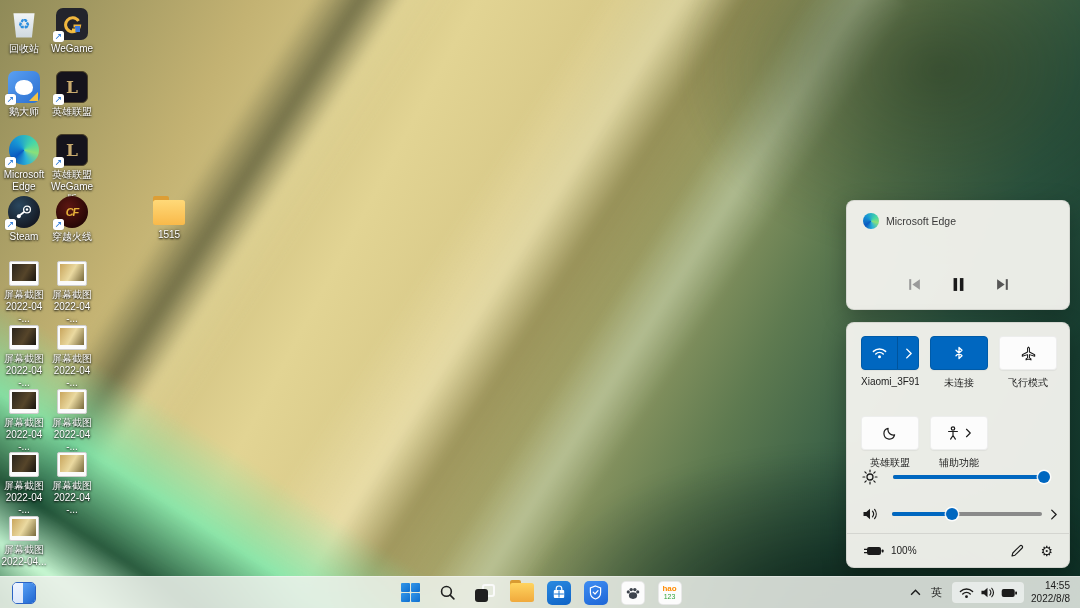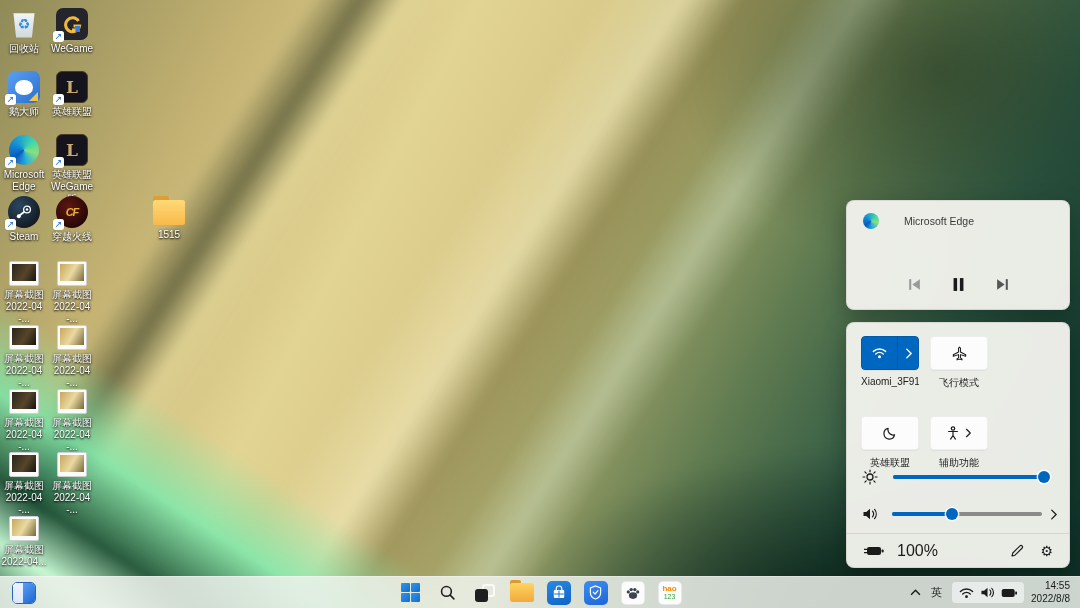--- a/index.html
+++ b/index.html
@@ -52,21 +52,21 @@
   .shot.dark i { background:linear-gradient(120deg,#2b251c,#56452a 55%,#181410); }
   .shot.gold i { background:linear-gradient(120deg,#c9a65d,#ead9a0 50%,#77683b); }
   .folder-art { width:34px; height:25px; position:relative; margin:4px auto 0; }
   .folder-art i { position:absolute; left:0; top:-4px; width:16px; height:8px; background:#dd9e35; border-radius:2px 2px 0 0; }
   .folder-art u { position:absolute; inset:0; background:linear-gradient(180deg,#ffd978,#f9b94a); border-radius:2.5px; }
 
   
   .card { position:absolute; background:rgba(243,242,237,.96); border:1px solid rgba(0,0,0,.09);
     border-radius:8px; box-shadow:0 8px 24px rgba(0,0,0,.28); }
   #media-card { left:846px; top:200px; width:224px; height:110px; }
-  .media-head { display:flex; align-items:center; gap:25px; padding:12px 16px 0;text-align:center; }
+  .media-head { display:flex; align-items:center; gap:7px; padding:12px 16px 0;text-align:center; }
   .media-head .t { font-size:10.5px; color:#3a3a3a; }
   .media-mid { position:absolute; left:16px; right:16px; top:42px; display:flex; align-items:center; justify-content:space-between; }
   .media-title { font-size:11px; color:#202020; }
   .thumb { width:40px; height:27px; border-radius:2px; background:linear-gradient(180deg,#6e3413 8%,#b4702f 40%,#8a4a1e 62%,#e8dcc8 66%,#7c3c16 100%); box-shadow:0 1px 3px rgba(0,0,0,.3); }
   .media-ctrls { position:absolute; left:0; right:0; top:74px; display:flex; justify-content:center; align-items:center; gap:26px; }
   .mbtn { width:18px; height:18px; display:flex; align-items:center; justify-content:center; background:none; border:none; }
 
   #qs-card { left:846px; top:322px; width:224px; height:246px; }
   .qs-grid { position:absolute; left:14px; top:13px; width:196px; }
   .qs-row { display:flex; gap:11px; }
@@ -82,21 +82,21 @@
   .qs-lbl.dim { color:#9b9b9b; }
   .slider-row { position:absolute; left:14px; right:12px; display:flex; align-items:center; }
   .slider-row .sic { width:18px; display:flex; justify-content:center; }
   .track { position:relative; width:156px; height:4px; border-radius:2px; background:#8a8a8a; margin-left:14px; }
   .track .fill { position:absolute; left:0; top:0; bottom:0; border-radius:2px; background:#0067c0; }
   .track .thumb-dot { position:absolute; top:50%; width:12px; height:12px; border-radius:50%; background:#0067c0;
     transform:translate(-6px,-50%); box-shadow:0 0 0 1.5px rgba(255,255,255,.85); }
   .vol-chev { margin-left:8px; }
   .qs-footer { position:absolute; left:0; right:0; bottom:0; height:34px; border-top:1px solid rgba(0,0,0,.09);
     display:flex; align-items:center; padding:0 16px; }
-  .batt-pct { font-size:16px; color:#1b1b1b; margin-left:12px; }
+  .batt-pct { font-size:10px; color:#1b1b1b; margin-left:6px; }
   .foot-btns { margin-left:auto; display:flex; gap:16px; align-items:center; }
   .gear-glyph { font-family:"DejaVu Sans",sans-serif; font-size:14px; color:#1b1b1b; line-height:14px; }
 
   
   #taskbar { position:absolute; left:0; right:0; bottom:0; height:32px;
     background:rgba(238,242,236,.85); backdrop-filter:blur(18px); border-top:1px solid rgba(255,255,255,.35);
     display:flex; align-items:center; }
   .tb-left { position:absolute; left:12px; display:flex; align-items:center; }
   .widgets { width:24px; height:22px; border-radius:5px; border:1px solid #2b63c4; overflow:hidden; display:flex; background:#fff; }
   .widgets i { width:45%; background:linear-gradient(#eef4ff,#dbe7fb); }
@@ -336,20 +336,28 @@
               </span>
             <span class="seg2">
               <svg width="7" height="11" viewBox="0 0 8 12">
                   <path d="M2 1l5 5-5 5" stroke="#fff" stroke-width="1.6" fill="none" stroke-linecap="round" stroke-linejoin="round"></path>
                 </svg>
               </span>
           </div>
           <div class="qs-lbl">Xiaomi_3F91_5G</div>
         </div>
         <div class="qs-cell">
+          <div class="qs-btn on">
+            <svg width="10" height="14" viewBox="0 0 10 14">
+                <path d="M2 4.2L8 9.8 5 12.6V1.4L8 4.2 2 9.8" stroke="#fff" stroke-width="1.3" fill="none" stroke-linejoin="round" stroke-linecap="round"></path>
+              </svg>
+          </div>
+          <div class="qs-lbl">未连接</div>
+        </div>
+        <div class="qs-cell">
           <div class="qs-btn">
             <svg width="15" height="15" viewBox="0 0 16 16">
                 <path d="M8 1.2l1 1v4.2l5.6 3v1.6L9 9.2v3.4l1.6 1.2v1L8 14l-2.6.8v-1L7 12.6V9.2l-5.6 1.8V9.4l5.6-3V2.2z" fill="none" stroke="#1b1b1b" stroke-width="1.1" stroke-linejoin="round"></path>
               </svg>
           </div>
           <div class="qs-lbl">飞行模式</div>
         </div>
       </div>
       <div class="qs-row" style="margin-top:26px">
         <div class="qs-cell">

